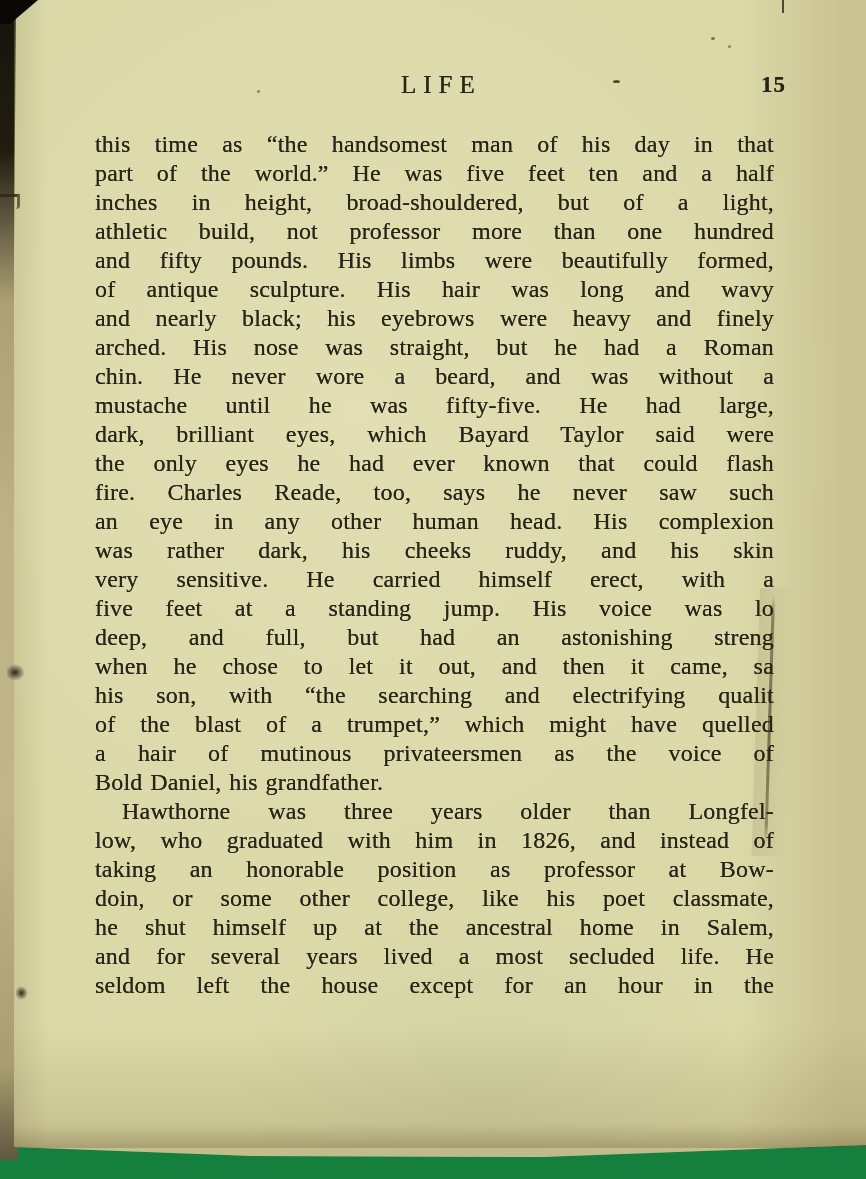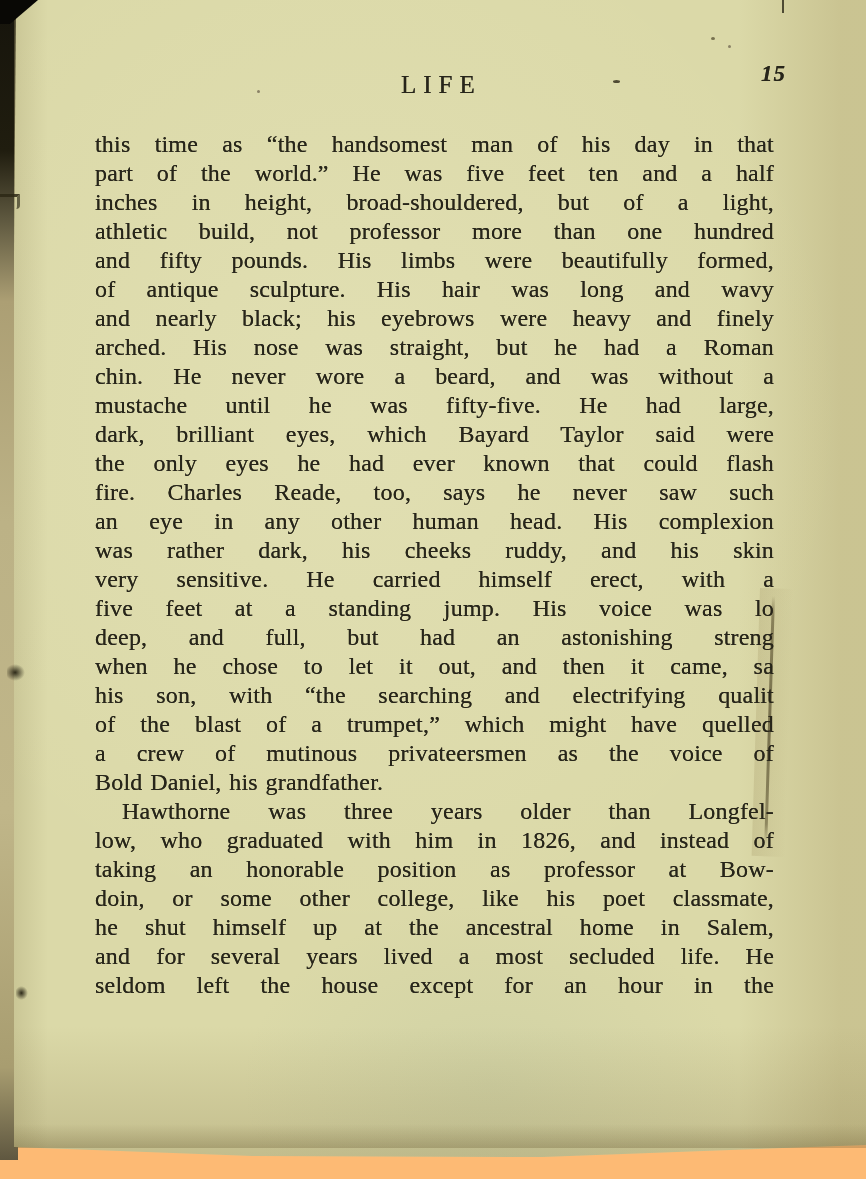--- a/index.html
+++ b/index.html
@@ -1,18 +1,18 @@
 <!DOCTYPE html>
 <html><head>
 <meta charset="utf-8">
 <style>
   html,body{margin:0;padding:0;background:#000;}
   .scan{
     position:relative;width:866px;height:1179px;overflow:hidden;
-    background:#fdba74;
+    background:#15803d;
     font-family:"Liberation Serif","DejaVu Serif",serif;
   }
   
   .under-edge{
     position:absolute;left:0;top:0;width:18px;height:1160px;
     background:linear-gradient(to bottom,
       #16140c 0%, #201d0f 13%, #5f5940 19%, #ac9f74 26%,
       #bcb286 45%, #c0b689 70%, #a89d70 92%, #5f5740 100%);
   }
   
@@ -72,22 +72,22 @@
   .sp2{left:711px;top:37px;width:4px;height:3px;background:#77714f;}
   .sp3{left:728px;top:45px;width:3px;height:3px;background:#8a8266;}
   .sp4{left:257px;top:90px;width:3px;height:3px;background:#8a8266;}
   
   .content{position:absolute;left:95px;top:0;width:679px;color:#27251a;}
   .head-title{
     position:absolute;left:306px;top:71px;font-size:25px;letter-spacing:7px;
     text-shadow:0 0 0.6px rgba(39,37,26,0.85);
   }
   .page-num{
-    position:absolute;left:666px;top:61px;font-size:23px;font-weight:bold;
-    letter-spacing:1px;text-shadow:0 0 0.5px rgba(39,37,26,0.8);font-style:italic;
+    position:absolute;left:666px;top:72px;font-size:23px;font-weight:bold;
+    letter-spacing:1px;text-shadow:0 0 0.5px rgba(39,37,26,0.8);
   }
   .body-text{
     position:absolute;left:0;top:130px;width:679px;
     font-size:24px;line-height:29px;word-spacing:1.5px;letter-spacing:0.2px;
     text-shadow:0 0 0.6px rgba(38,36,24,0.85);
   }
   .ln{height:29px;text-align:justify;text-align-last:justify;overflow:visible;}
   .ln.endpara{text-align-last:left;}
   .ln.indent{text-indent:27px;}
 </style>
@@ -134,21 +134,21 @@
         <div class="ln">the only eyes he had ever known that could flash</div>
         <div class="ln">fire. Charles Reade, too, says he never saw such</div>
         <div class="ln">an eye in any other human head. His complexion</div>
         <div class="ln">was rather dark, his cheeks ruddy, and his skin</div>
         <div class="ln">very sensitive. He carried himself erect, with a</div>
         <div class="ln">five feet at a standing jump. His voice was lo</div>
         <div class="ln">deep, and full, but had an astonishing streng</div>
         <div class="ln">when he chose to let it out, and then it came, sa</div>
         <div class="ln">his son, with “the searching and electrifying qualit</div>
         <div class="ln">of the blast of a trumpet,” which might have quelled</div>
-        <div class="ln">a crew of mutinous privateersmen as the voice of</div>
+        <div class="ln">a hair of mutinous privateersmen as the voice of</div>
         <div class="ln endpara">Bold Daniel, his grandfather.</div>
       </div>
       <div class="para">
         <div class="ln indent">Hawthorne was three years older than Longfel-</div>
         <div class="ln">low, who graduated with him in 1826, and instead of</div>
         <div class="ln">taking an honorable position as professor at Bow-</div>
         <div class="ln">doin, or some other college, like his poet classmate,</div>
         <div class="ln">he shut himself up at the ancestral home in Salem,</div>
         <div class="ln">and for several years lived a most secluded life. He</div>
         <div class="ln">seldom left the house except for an hour in the</div>

